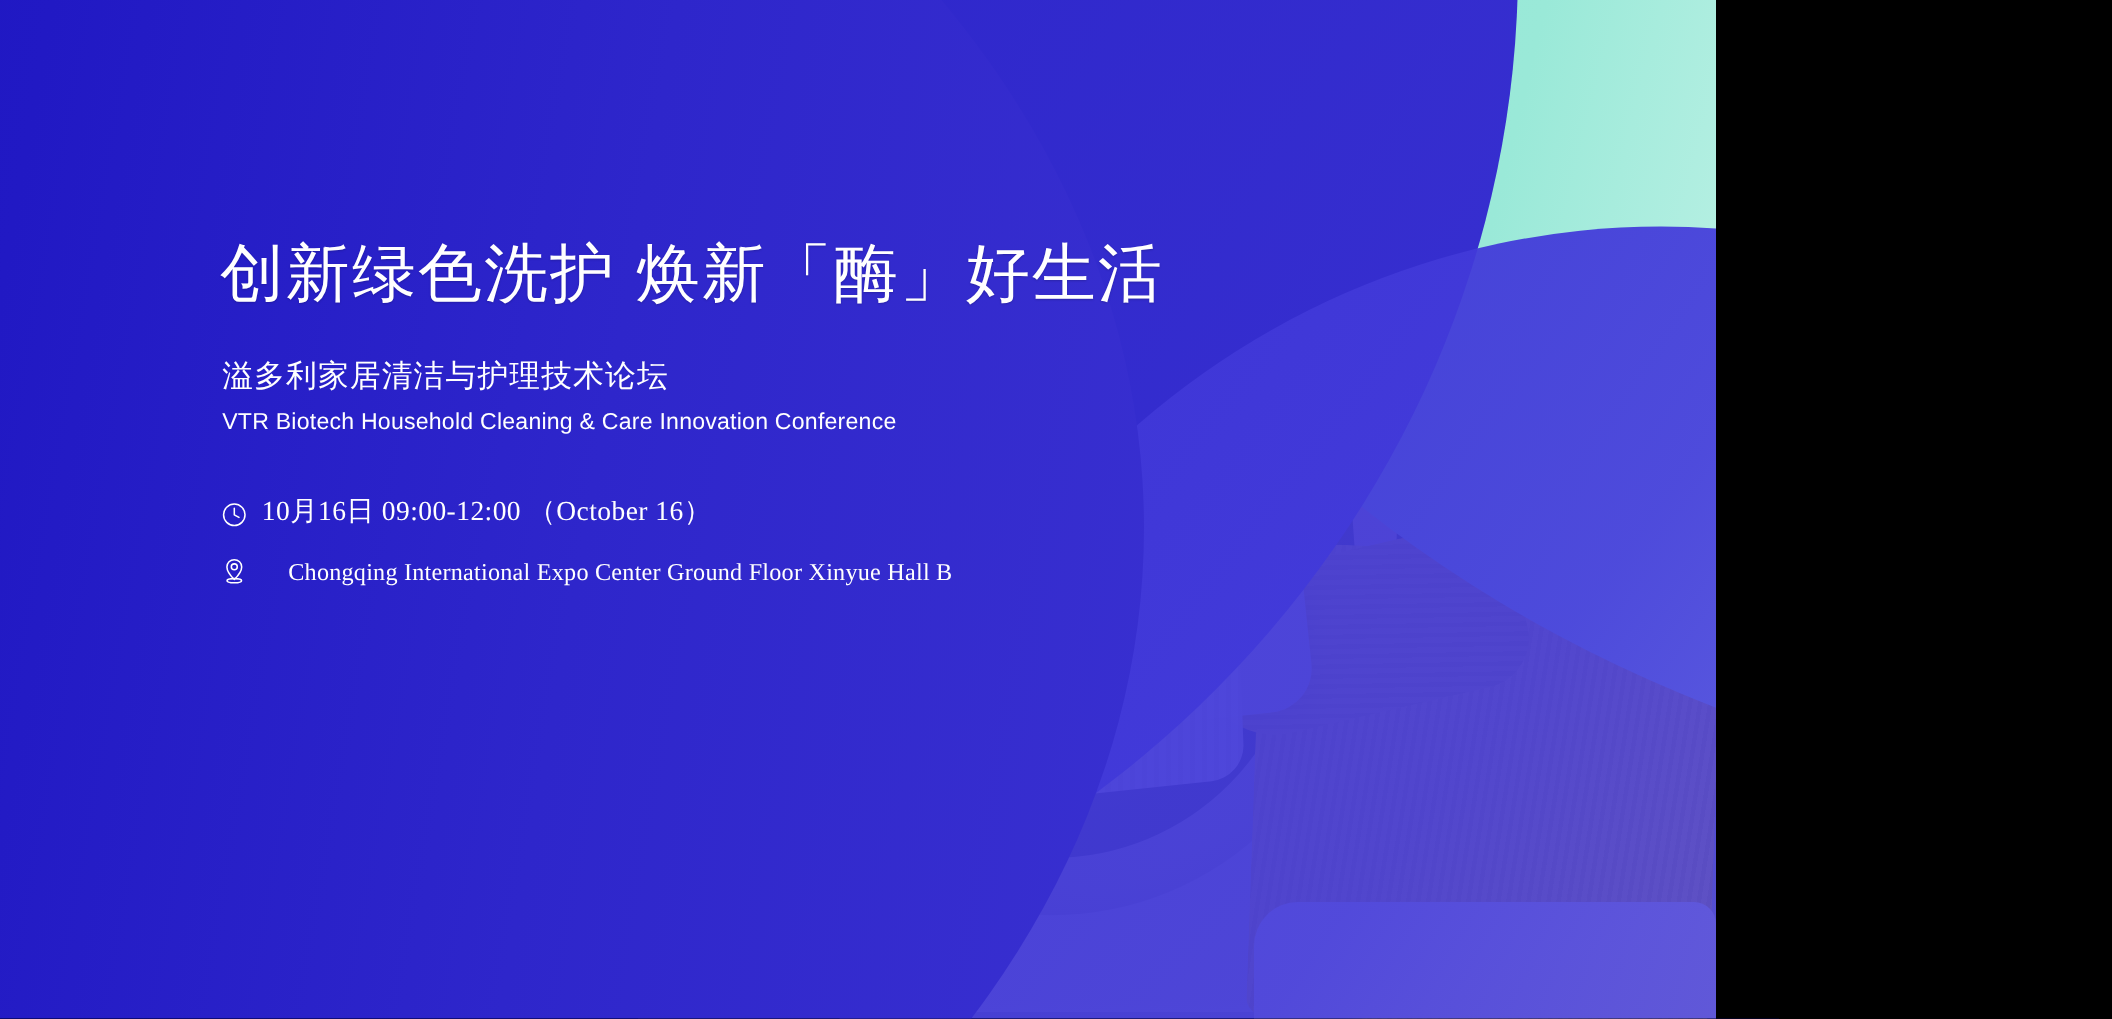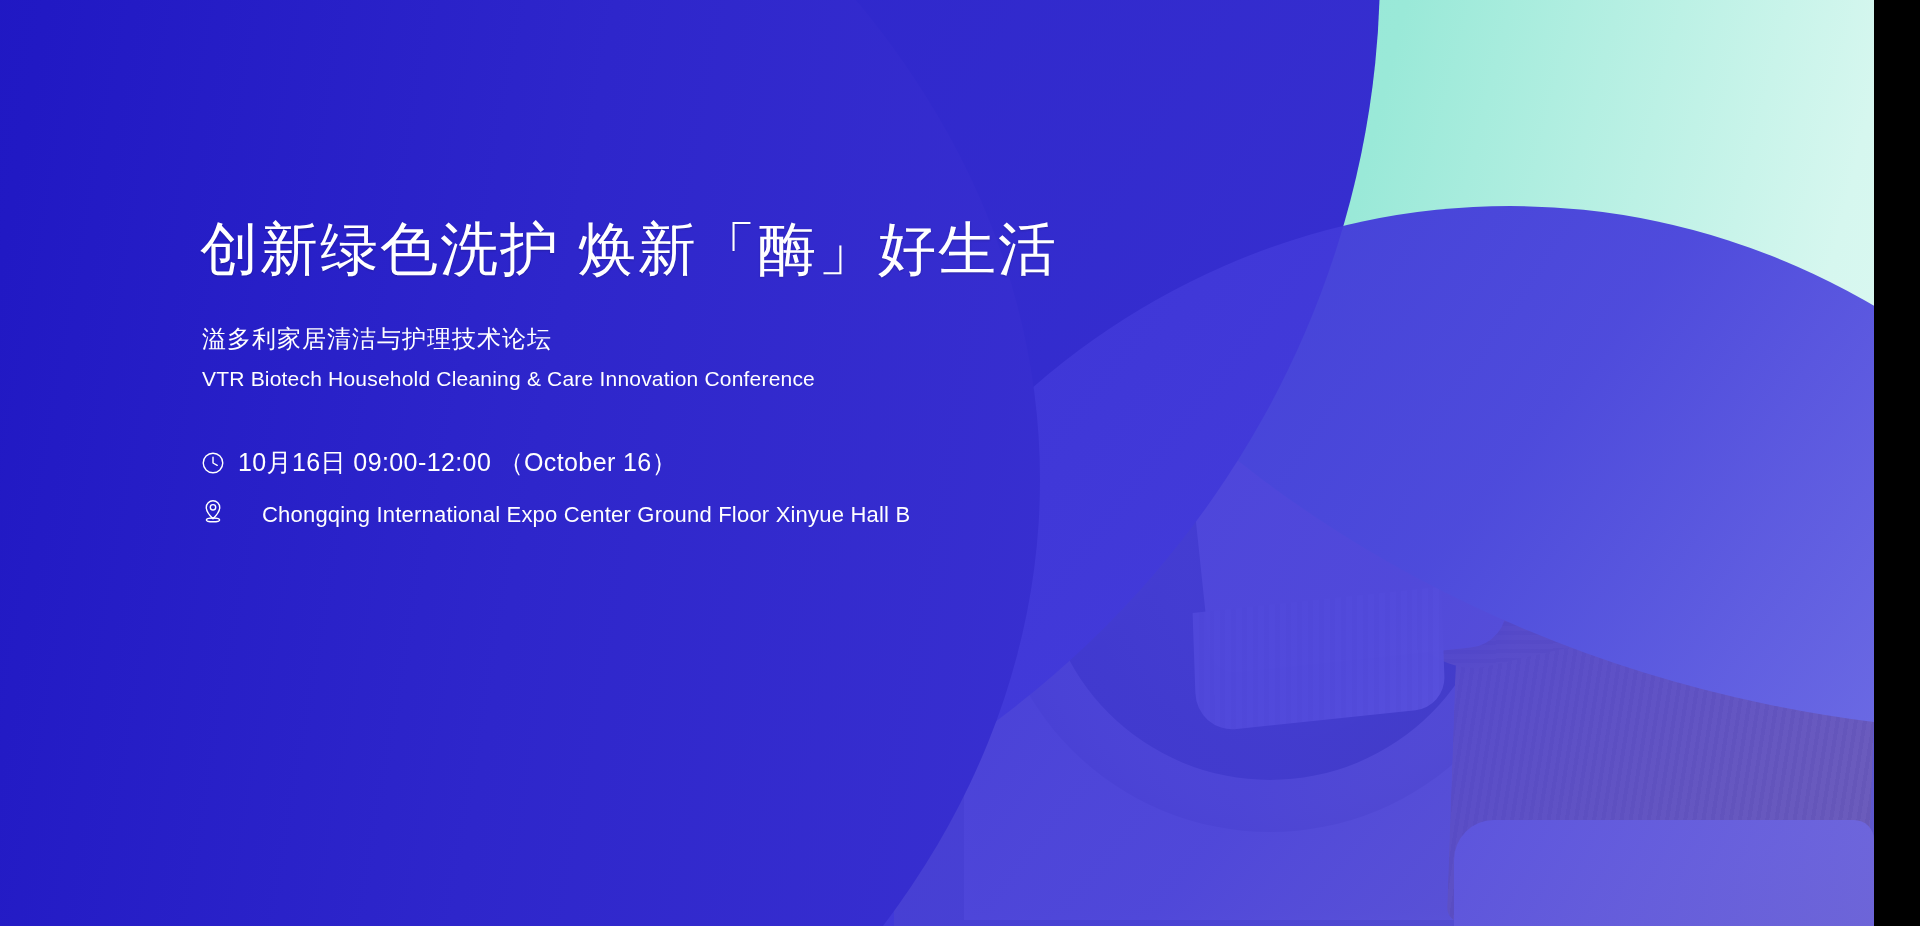--- a/index.html
+++ b/index.html
@@ -2,21 +2,21 @@
 <html><head>
 <meta charset="utf-8">
 <style>
   html, body {
     margin: 0;
     padding: 0;
     background: #000;
   }
   #banner {
     position: relative;
-    width: 1874px;
+    width: 1560px;
     height: 926px;
     overflow: hidden;
     font-family: "Liberation Sans", "DejaVu Sans", sans-serif;
     background: #0a0aba;
   }
 
   
   .bg-base {
     position: absolute;
     inset: 0;
@@ -347,42 +347,43 @@
   }
   .title-en {
     font-size: 29px;
     line-height: 1.2;
     font-weight: 400;
     margin: 10px 0 0 2px;
     letter-spacing: .2px;
     white-space: nowrap;
   }
   .sub-cn {
-    font-size: 24px;
+    font-size: 28px;
     line-height: 1.2;
     font-weight: 400;
     margin: 46px 0 10px 2px;
     letter-spacing: 1px;
     white-space: nowrap;
   }
   .sub-en {
     font-size: 21px;
     line-height: 1.3;
     font-weight: 400;
     margin: 11px 0 0 2px;
     letter-spacing: .2px;
     white-space: nowrap;
   }
   .meta {
     margin-top: 54px;
   }
   .meta-row {
     display: flex;
-    align-items: flex-start;
+    align-items: center;
     margin-bottom: 18px;
+    font-family: Liberation Serif, serif;
   }
   .meta-icon {
     flex: 0 0 auto;
     width: 26px;
     height: 26px;
     margin-right: 12px;
     margin-top: 3px;
   }
   .meta-icon svg { display: block; width: 26px; height: 26px; }
   .meta-text { font-size: 25px; line-height: 1.22; letter-spacing: .4px; white-space: nowrap; }

